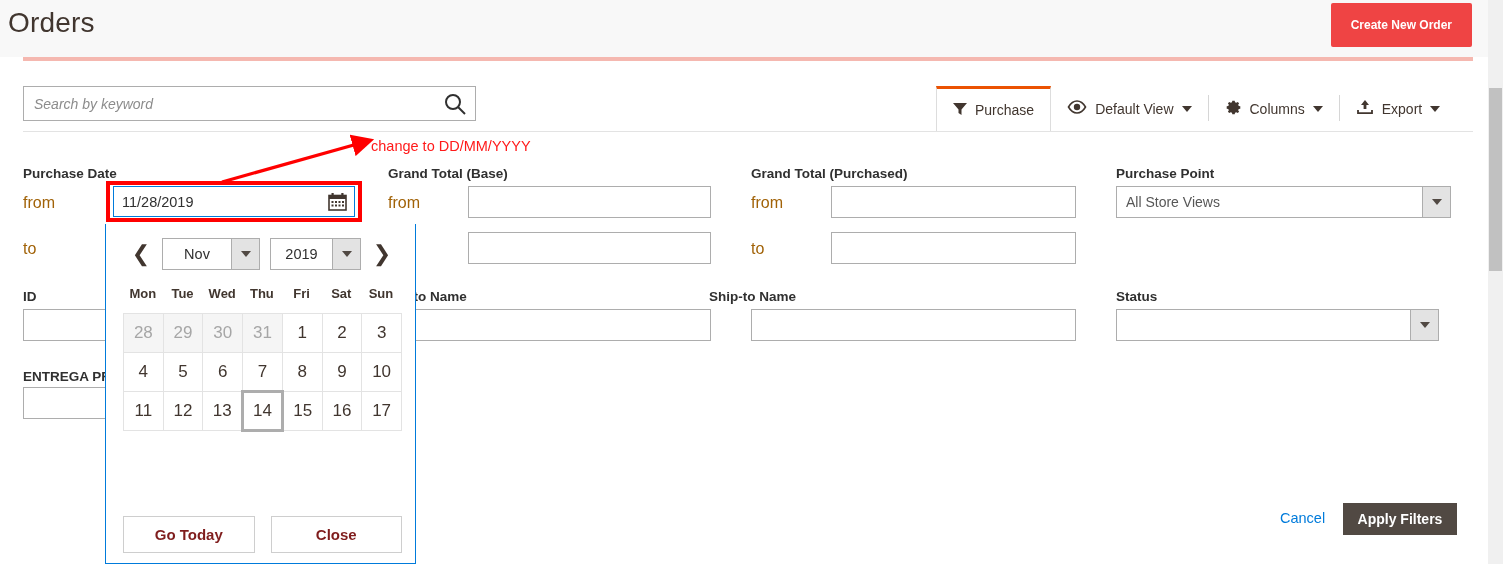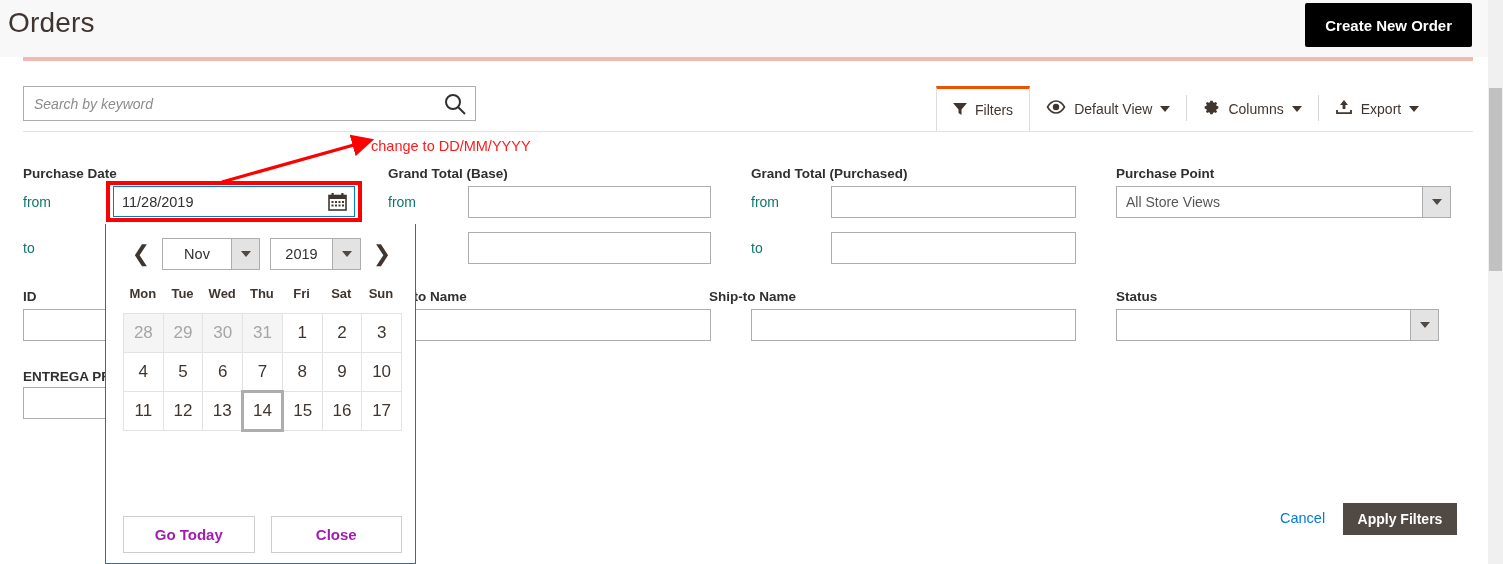--- a/index.html
+++ b/index.html
@@ -19,24 +19,24 @@
     width: 1490px; height: 57px;
     background: #f8f8f8;
   }
   .page-title {
     position: absolute; left: 8px; top: 7px;
     font-size: 28px; font-weight: 400; color: #41362f;
     letter-spacing: .2px;
   }
   .btn-primary {
     position: absolute; right: 18px; top: 3px;
-    background: #000000; color: #fff;
+    background: #ef4444; color: #fff;
     border: none; border-radius: 2px;
     font-family: "Liberation Sans", sans-serif;
-    font-size: 15px; font-weight: bold;
+    font-size: 12px; font-weight: bold;
     padding: 0 20px; height: 44px;
     cursor: pointer; white-space: nowrap;
   }
 
   
   .content {
     position: absolute; left: 0; top: 57px;
     width: 1490px; height: 507px;
     background: #fff;
   }
@@ -93,21 +93,21 @@
   }
 
   
   .filter-label {
     position: absolute;
     font-size: 13.5px; font-weight: bold; color: #303030;
     white-space: nowrap;
   }
   .sub-label {
     position: absolute;
-    font-size: 14px; color: #0f766e;
+    font-size: 16px; color: #a16207;
   }
   .finput {
     position: absolute;
     height: 32px; border: 1px solid #adadad; background: #fff;
     font-family: "Liberation Sans", sans-serif;
     font-size: 14px; color: #303030; padding: 0 9px;
     outline: none;
   }
   .fselect-wrap { position: absolute; height: 32px; }
   .fselect {
@@ -208,21 +208,21 @@
   .days-grid td.today { border: 3px solid #adadad; }
   .days-grid td.selected { background: #514943; color: #fff; font-weight: bold; }
 
   .cal-foot {
     position: absolute; left: 17px; top: 292px;
     width: 279px; display: flex; gap: 16px;
   }
   .cal-btn {
     flex: 1; height: 37px; border: 1px solid #cecece; background: #fff;
     font-family: "Liberation Sans", sans-serif;
-    font-size: 15px; font-weight: bold; color: #a21caf; cursor: pointer;
+    font-size: 15px; font-weight: bold; color: #7f1d1d; cursor: pointer;
   }
 
   
   .ghost {
     position: absolute; font-size: 14px; color: #eeeeee;
     white-space: nowrap; z-index: 5;
   }
 
   
   .link-cancel {
@@ -272,21 +272,21 @@
     </span>
   </div>
 
   <div class="toolbar">
     <div class="tb-item active">
       <span>
         <svg width="14" height="14" viewBox="0 0 14 14">
             <polygon points="0,1 14,1 8.5,7.5 8.5,13 5.5,11 5.5,7.5" fill="#41362f"></polygon>
           </svg>
       </span>
-      <span>Filters</span>
+      <span>Purchase</span>
     </div>
     <div class="tb-item">
       <span>
         <svg width="20" height="14" viewBox="0 0 20 14">
           <path d="M10 1C5 1 1.5 7 1.5 7s3.5 6 8.5 6 8.5-6 8.5-6S15 1 10 1z" fill="none" stroke="#41362f" stroke-width="1.6"></path>
           <circle cx="10" cy="7" r="3.2" fill="#41362f"></circle>
         </svg>
       </span>
       <span>Default View</span>
       <span class="caret"></span>

